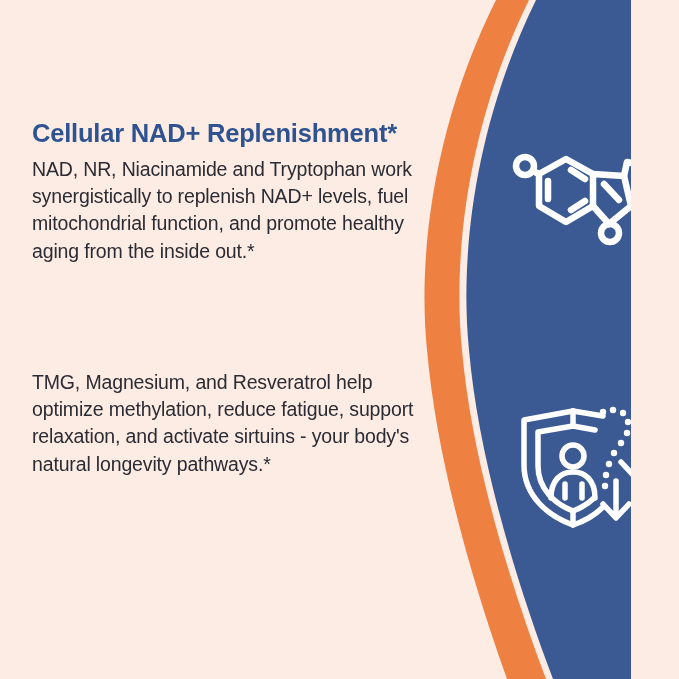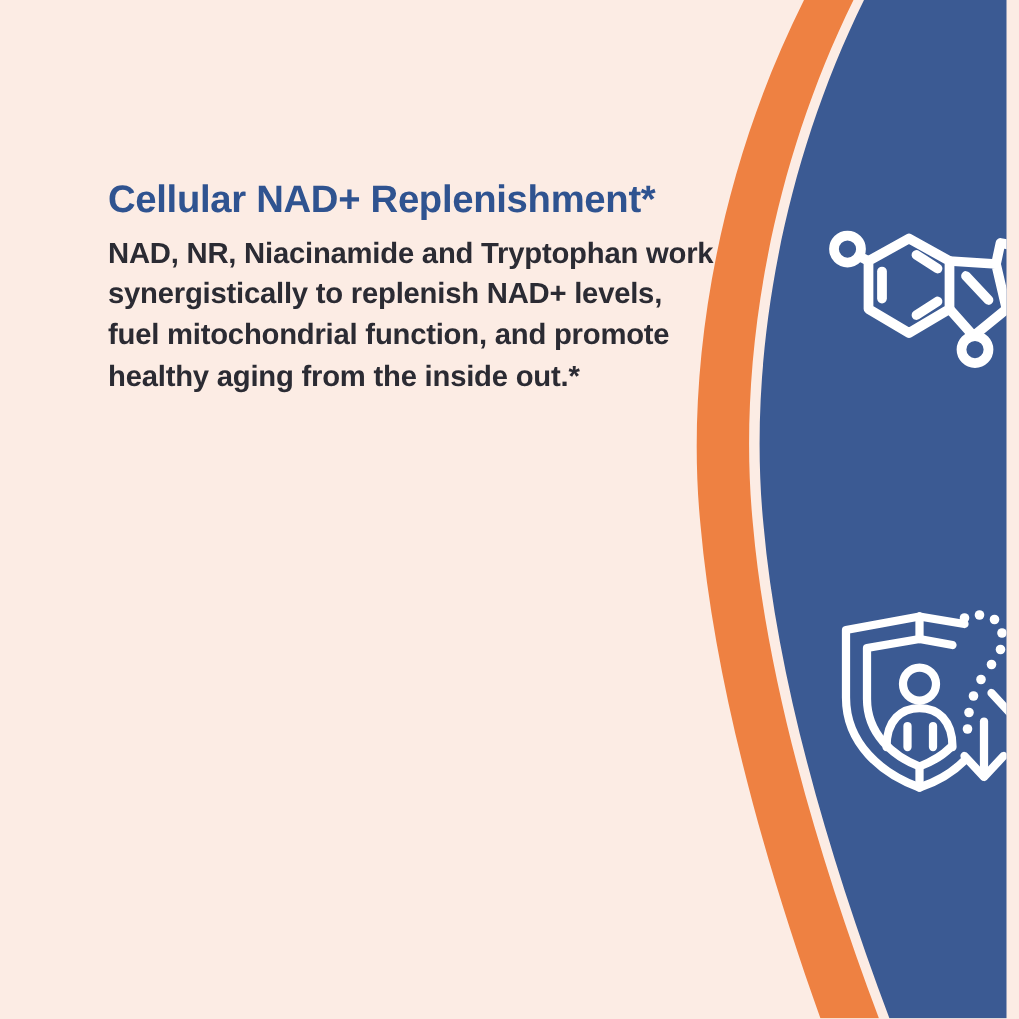--- a/index.html
+++ b/index.html
@@ -14,21 +14,20 @@
     font-family: "Liberation Sans", sans-serif;
     background: #fcece4;
   }
 
   #stage {
     position: relative;
     width: 631px;
     height: 679px;
     overflow: hidden;
     background: #fcece4;
-    margin-left: 40px;
   }
 
   
   .bg-layer {
     position: absolute;
     inset: 0;
     width: 679px;
     height: 679px;
   }
 
@@ -59,21 +58,21 @@
     font-weight: bold;
     letter-spacing: -0.2px;
     font-family: "Liberation Sans", sans-serif;
   }
 
   .benefit-body {
     margin: 0;
     color: #2b2b33;
     font-size: 19.5px;
     line-height: 27.2px;
-    font-weight: bold;
+    font-weight: normal;
     letter-spacing: -0.15px;
     font-family: "Liberation Sans", sans-serif;
   }
 
   
   .panel-icon {
     position: absolute;
   }
   #molecule-icon-wrap {
     left: 509px;
@@ -112,20 +111,21 @@
   </svg>
 
   <div class="content-col">
 
     <section class="benefit-block" id="benefit-block-1">
       <h2 class="benefit-title">Cellular NAD+ Replenishment*</h2>
       <p class="benefit-body">NAD, NR, Niacinamide and Tryptophan work synergistically to replenish NAD+ levels, fuel mitochondrial function, and promote healthy aging from the inside out.*</p>
     </section>
 
     <section class="benefit-block" id="benefit-block-2">
+      <p class="benefit-body">TMG, Magnesium, and Resveratrol help optimize methylation, reduce fatigue, support relaxation, and activate sirtuins - your body's natural longevity pathways.*</p>
     </section>
 
   </div>
 
   <div class="panel-icon" id="molecule-icon-wrap">
     <svg viewBox="0 0 152 122" fill="none" stroke="#ffffff" stroke-width="6.5" stroke-linecap="round" stroke-linejoin="round">
 
       <path d="M 30 34 L 57 19 L 84 34 L 84 66 L 57 82 L 30 66 Z"></path>
 
       <path d="M 39 41 L 39 59"></path>

